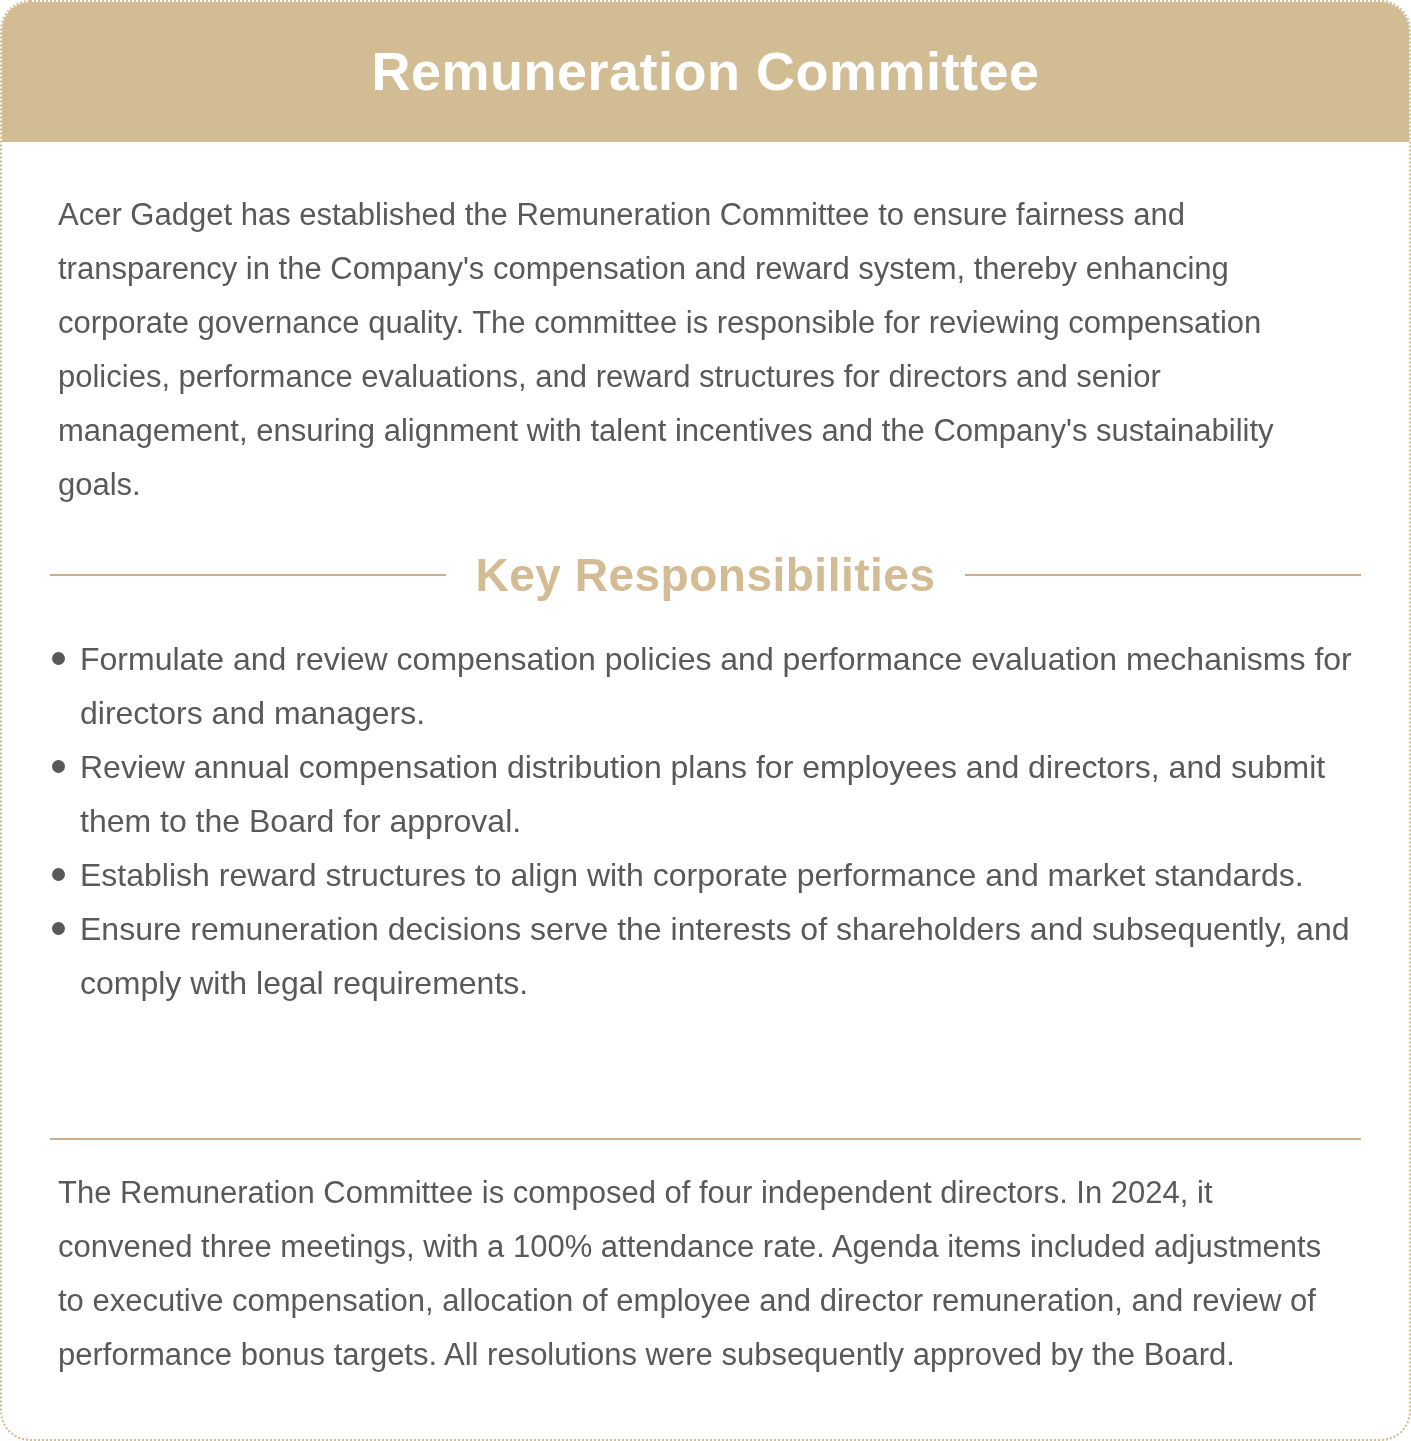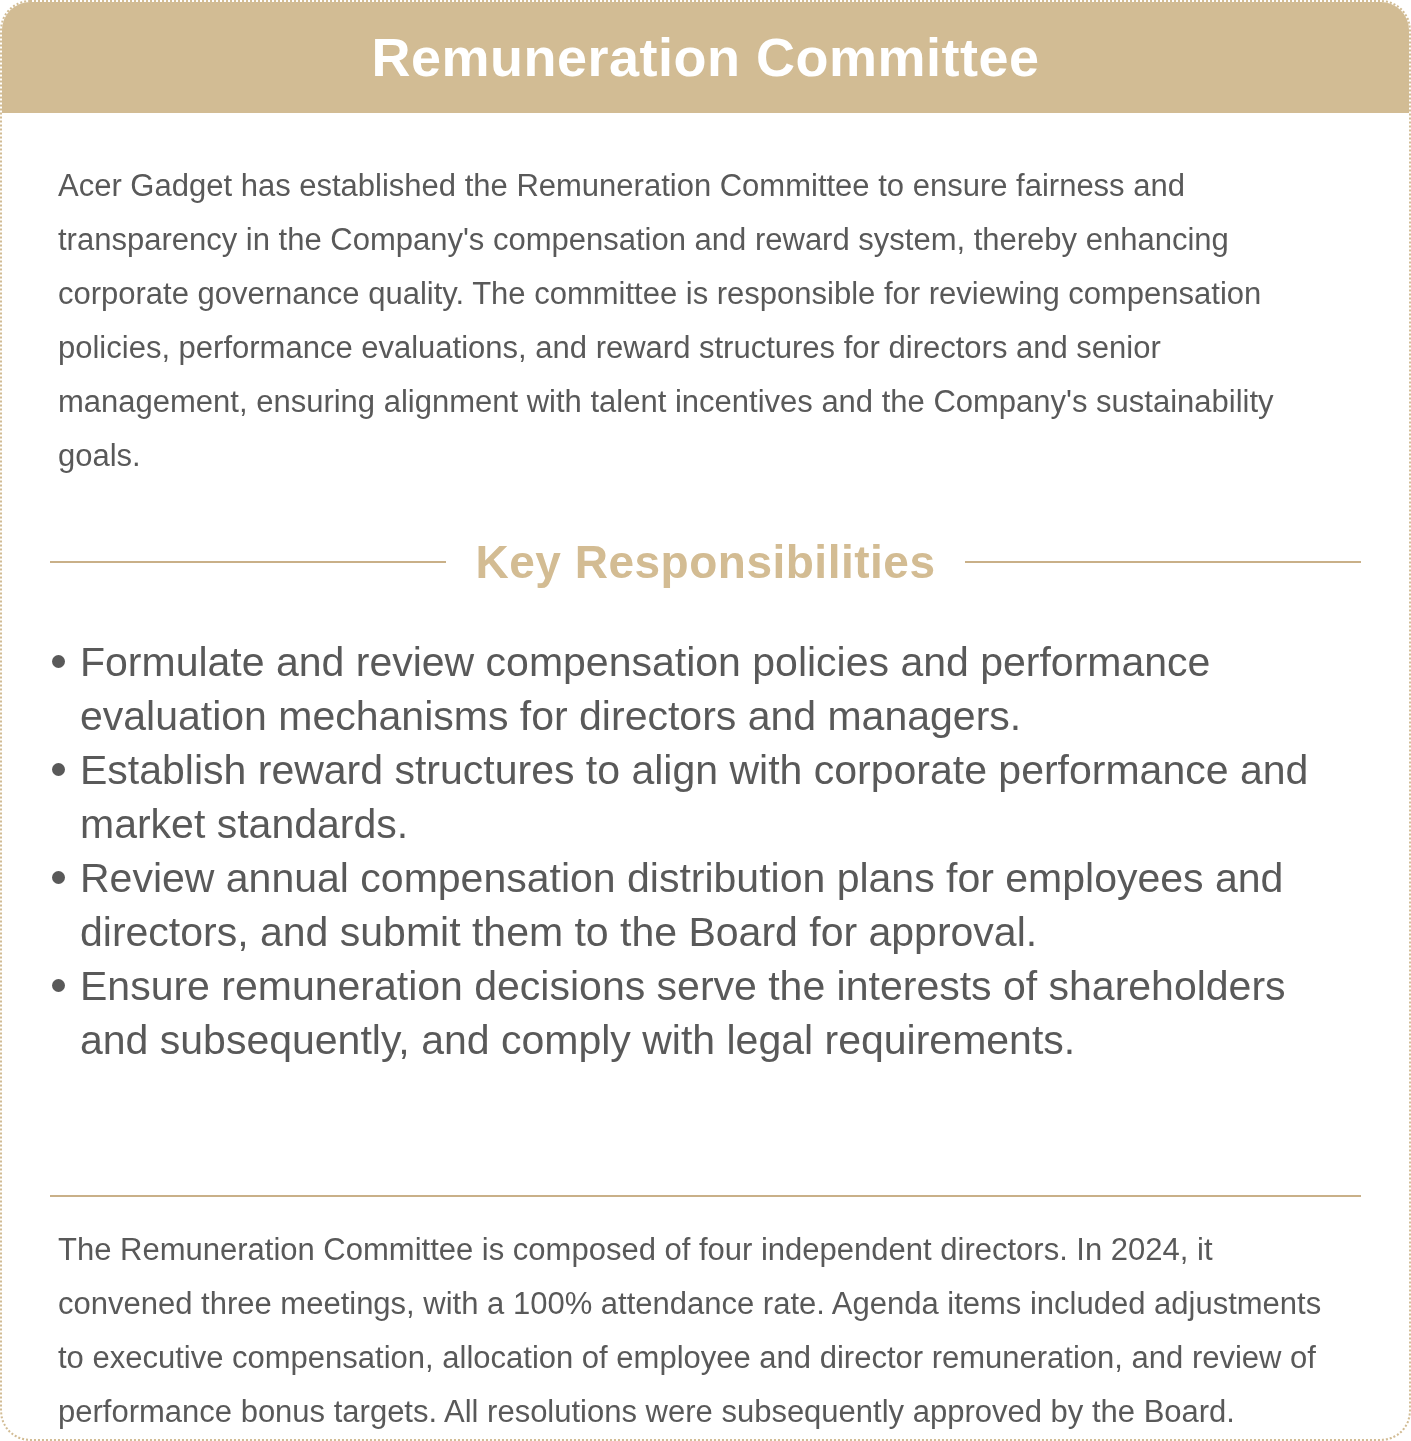--- a/index.html
+++ b/index.html
@@ -18,21 +18,21 @@
     position: absolute;
     inset: 0;
     box-sizing: border-box;
     border: 2px dotted #d2bc94;
     border-radius: 30px;
     background: #ffffff;
     overflow: hidden;
   }
   .band {
     margin: -2px -2px 0 -2px;
-    height: 113px;
+    height: 142px;
     background: #d2bc94;
     border-radius: 28px 28px 0 0;
     display: flex;
     align-items: center;
     justify-content: center;
   }
   .band h1 {
     margin: 0;
     color: #ffffff;
     font-size: 54px;
@@ -54,36 +54,36 @@
     display: flex;
     align-items: center;
     margin-top: 36px;
   }
   .section-header .rule {
     flex: 1;
     height: 0;
     border-top: 2px solid #c9b088;
   }
   .section-header h2 {
-    margin: 16px 30px;
+    margin: 0 30px;
     color: #d3bc93;
     font-size: 46px;
     font-weight: 700;
     letter-spacing: 0.5px;
   }
   .section-header.ops { margin-top: 128px; }
   ul.bullets {
     list-style: none;
     margin: 30px 0 0 0;
     padding: 0;
   }
   ul.bullets li {
     position: relative;
     padding-left: 30px;
-    font-size: 41px;
+    font-size: 32px;
     line-height: 54px;
     color: #595959;
   }
   ul.bullets li .dot {
     position: absolute;
     left: 2px;
     top: 20px;
     width: 13px;
     height: 13px;
     border-radius: 50%;
@@ -111,25 +111,25 @@
         <span class="rule"></span>
       </div>
 
       <ul class="bullets">
         <li>
           <span class="dot"></span>
           <span>Formulate and review compensation policies and performance evaluation mechanisms for directors and managers.</span>
         </li>
         <li>
           <span class="dot"></span>
-          <span>Establish reward structures to align with corporate performance and market standards.</span>
+          <span>Review annual compensation distribution plans for employees and directors, and submit them to the Board for approval.</span>
         </li>
         <li>
           <span class="dot"></span>
-          <span>Review annual compensation distribution plans for employees and directors, and submit them to the Board for approval.</span>
+          <span>Establish reward structures to align with corporate performance and market standards.</span>
         </li>
         <li>
           <span class="dot"></span>
           <span>Ensure remuneration decisions serve the interests of shareholders and subsequently, and comply with legal requirements.</span>
         </li>
       </ul>
 
       <div class="section-header ops">
         <span class="rule"></span>
         <span class="rule"></span>

